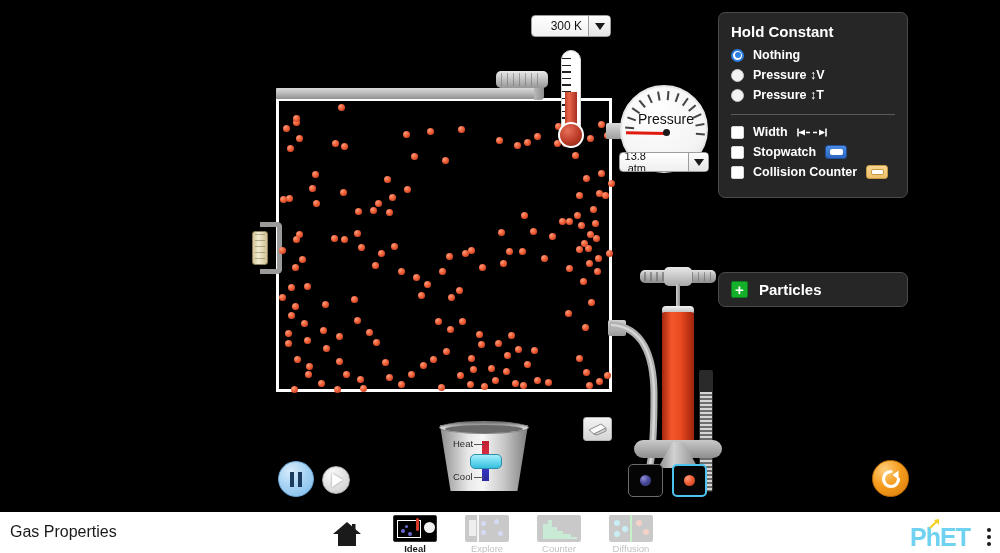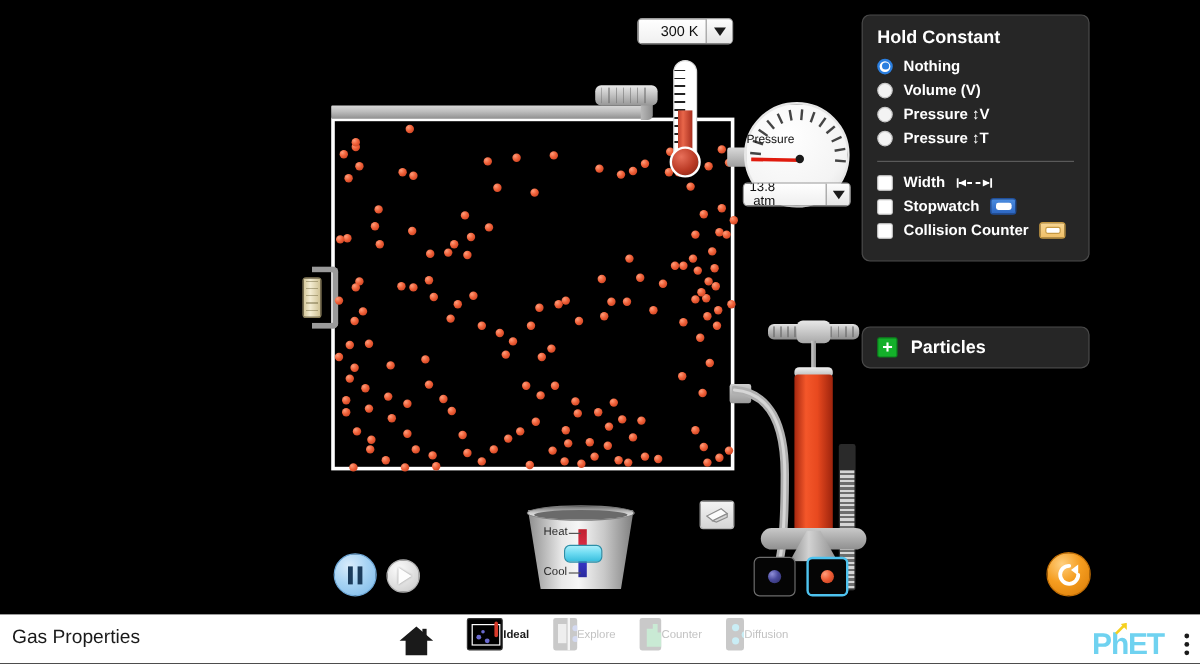--- a/index.html
+++ b/index.html
@@ -97,22 +97,22 @@
 
   
   #gauge { position: absolute; left: 620px; top: 85px; width: 90px; height: 90px; }
   #gauge .dial {
     position: absolute; left: 0; top: 0; width: 88px; height: 88px; border-radius: 50%;
     background: radial-gradient(circle at 40% 30%, #ffffff 0%, #f4f4f4 65%, #dcdcdc 100%);
     border: 2px solid #e6e6e6;
   }
   #gauge .tick { position: absolute; left: 50%; top: 4px; width: 2px; height: 9px; background: #444;
     transform-origin: 1px 40px; }
-  #gauge .label { position: absolute; left: 0; top: 24px; width: 88px; text-align: left;
-    font-size: 10px; color: #111; }
+  #gauge .label { position: absolute; left: 0; top: 24px; width: 88px; text-align: center;
+    font-size: 14px; color: #111; }
   #gauge .needle {
     position: absolute; left: 44px; top: 45px; width: 40px; height: 3px;
     background: #e01b0e; transform-origin: 0 50%; transform: rotate(181deg);
   }
   #gauge .hub { position: absolute; left: 41px; top: 42px; width: 7px; height: 7px; background: #1a1a1a; border-radius: 50%; }
   #gauge .stem { position: absolute; left: -14px; top: 38px; width: 20px; height: 16px;
     background: linear-gradient(to bottom, #d9d9d9, #9e9e9e); border-radius: 2px; }
   #pressure-readout {
     position: absolute; left: 619px; top: 152px; width: 90px; height: 20px;
     background: linear-gradient(to bottom, #ffffff, #efefef);
@@ -281,21 +281,21 @@
   }
   #particles-panel .title { color: #fff; font-size: 15px; font-weight: bold; }
 
   
   #navbar {
     position: absolute; left: 0; top: 512px; width: 1000px; height: 41px;
     background: #ffffff; display: flex; align-items: center;
   }
   #sim-title { position: absolute; left: 10px; top: 11px; font-size: 16px; color: #1a1a1a; }
   #nav-icons { position: absolute; left: 325px; top: 0; height: 41px; display: flex; align-items: flex-start; gap: 20px; }
-  .nav-item { width: 52px; display: flex; flex-direction: row; align-items: center; padding-top: 3px; }
+  .nav-item { width: 52px; display: flex; flex-direction: column; align-items: center; padding-top: 3px; }
   .nav-item .thumb { width: 44px; height: 27px; border-radius: 2px; position: relative; overflow: hidden; }
   .nav-item .cap { font-size: 9.5px; margin-top: 1px; }
   .nav-item.active .cap { color: #1a1a1a; font-weight: bold; }
   .nav-item.inactive .cap { color: #c2c2c2; }
   .nav-item.inactive .thumb { opacity: 0.42; }
   .nav-item.active .thumb { border: 1px solid #333; }
 
   #home-btn { width: 44px; height: 41px; display: flex; align-items: center; justify-content: center; padding-top: 2px; }
 
   #phet-logo { position: absolute; right: 30px; top: 13px; display: flex; align-items: center; }
@@ -594,24 +594,20 @@
 
     <div id="hold-panel">
       <h2>Hold Constant</h2>
 
       <div class="radio-row">
         <span class="radio sel"></span>
         <span class="t">Nothing</span>
       </div>
       <div class="radio-row">
         <span class="radio"></span>
-        <span class="t">Volume (V)</span>
-      </div>
-      <div class="radio-row">
-        <span class="radio"></span>
         <span class="t">Pressure ↕V</span>
       </div>
       <div class="radio-row">
         <span class="radio"></span>
         <span class="t">Pressure ↕T</span>
       </div>
 
       <div class="divider"></div>
 
       <div class="check-row">

